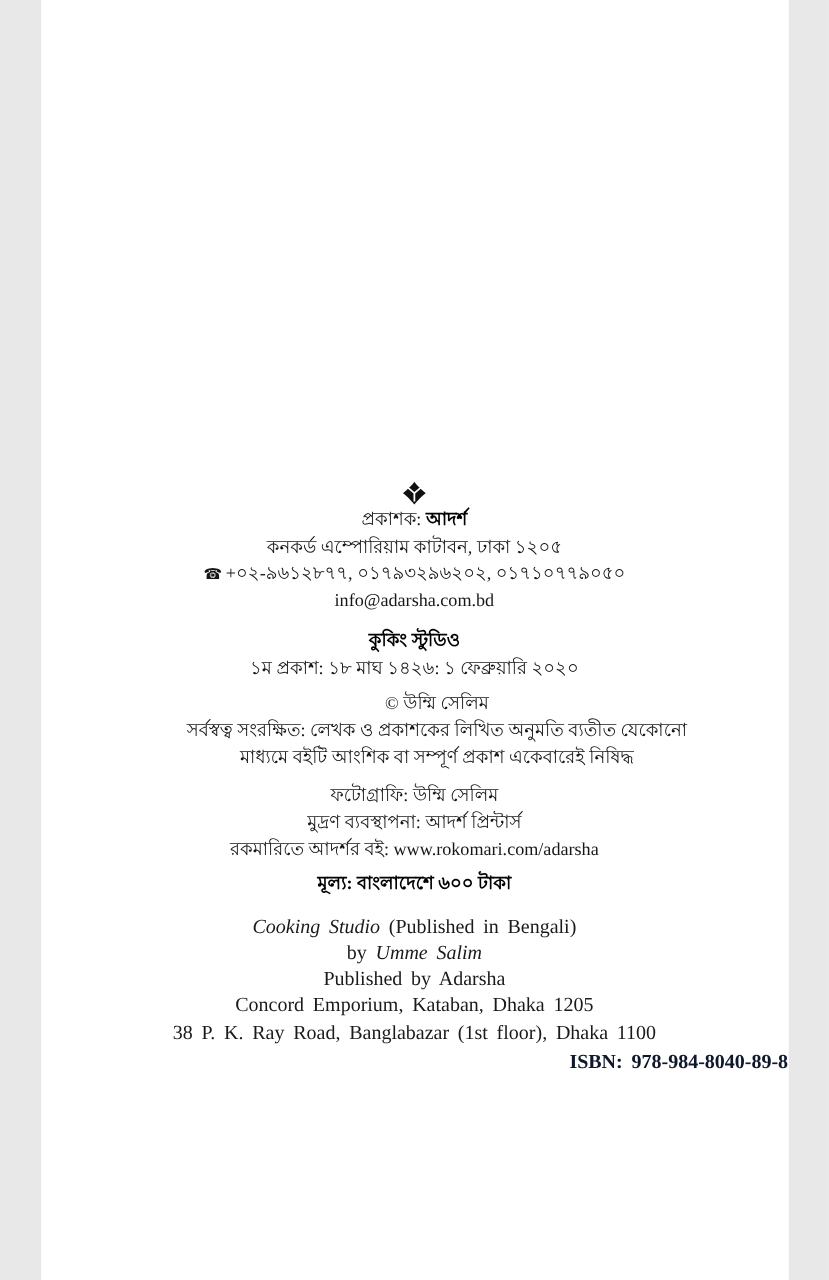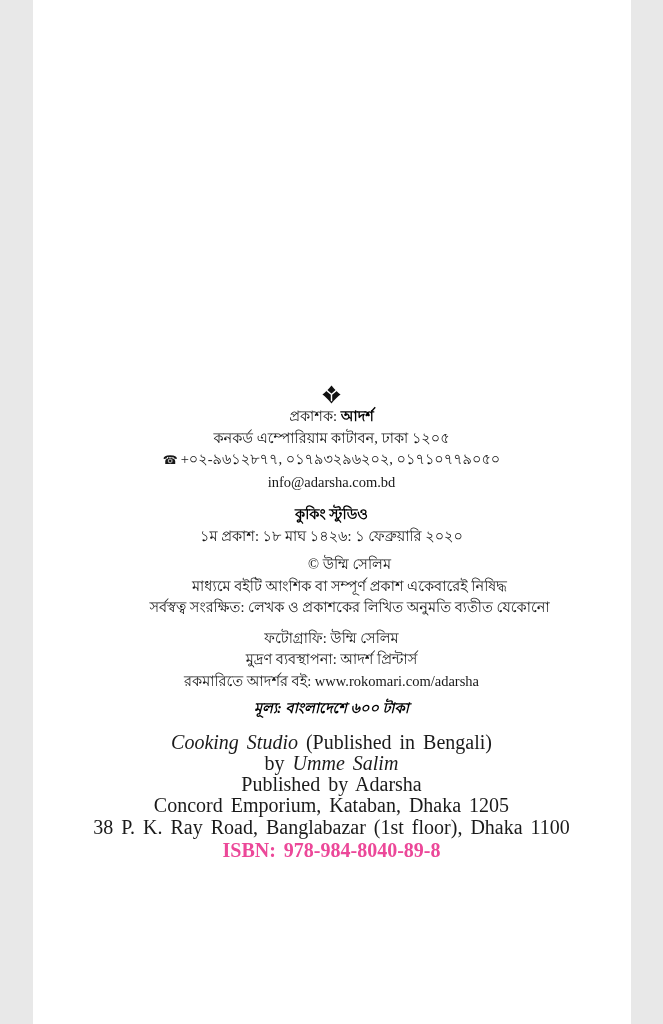--- a/index.html
+++ b/index.html
@@ -26,25 +26,25 @@
     display: flex;
     justify-content: center;
     align-items: center;
   }
   .bn { font-size: 14.5px; line-height: 21.5px; color: #161616; }
   .bold { font-weight: bold; color: #000; }
   .phone-icon { font-size: 12px; margin-right: 3px; }
   .block-edition   { margin-top: 11px; }
   .block-copyright { margin-top: 7px; margin-left: 36px; }
   .block-credits   { margin-top: 9px; }
-  .block-price     { margin-top: 6px; font-style: italic; }
+  .block-price     { margin-top: 6px; }
   .block-english   { margin-top: 12px; }
-  .en { font-size: 20px; line-height: 21.3px; word-spacing: 3px; color: #1a1a1a; }
+  .en { font-size: 16px; line-height: 21.3px; word-spacing: 3px; color: #1a1a1a; }
   .en i { font-style: italic; }
-  .isbn { margin-top: 2px; font-weight: bold; color: #ec4899; }
+  .isbn { margin-top: 2px; font-weight: bold; color: #0f172a; text-align: right; }
 </style>
 </head>
 <body>
 
 <div class="page">
   <div class="content">
 
     <div class="logo-row">
       <svg width="19" height="19" viewBox="0 0 24 24">
         <path d="M12 0.5 C14.5 4 20 9.5 23.5 12 C20 14.5 14.5 20 12 23.5 C9.5 20 4 14.5 0.5 12 C4 9.5 9.5 4 12 0.5 Z" fill="#111"></path>
@@ -63,22 +63,22 @@
       <div class="bn">info@adarsha.com.bd</div>
     </div>
 
     <div class="block-edition">
       <div class="bn bold">কুকিং স্টুডিও</div>
       <div class="bn">১ম প্রকাশ: ১৮ মাঘ ১৪২৬: ১ ফেব্রুয়ারি ২০২০</div>
     </div>
 
     <div class="block-copyright">
       <div class="bn">© উম্মি সেলিম</div>
+      <div class="bn">সর্বস্বত্ব সংরক্ষিত: লেখক ও প্রকাশকের লিখিত অনুমতি ব্যতীত যেকোনো</div>
       <div class="bn">মাধ্যমে বইটি আংশিক বা সম্পূর্ণ প্রকাশ একেবারেই নিষিদ্ধ</div>
-      <div class="bn">সর্বস্বত্ব সংরক্ষিত: লেখক ও প্রকাশকের লিখিত অনুমতি ব্যতীত যেকোনো</div>
     </div>
 
     <div class="block-credits">
       <div class="bn">ফটোগ্রাফি: উম্মি সেলিম</div>
       <div class="bn">মুদ্রণ ব্যবস্থাপনা: আদর্শ প্রিন্টার্স</div>
       <div class="bn">
         <span>রকমারিতে আদর্শর বই: </span><span>www.rokomari.com/adarsha</span>
       </div>
     </div>
 

